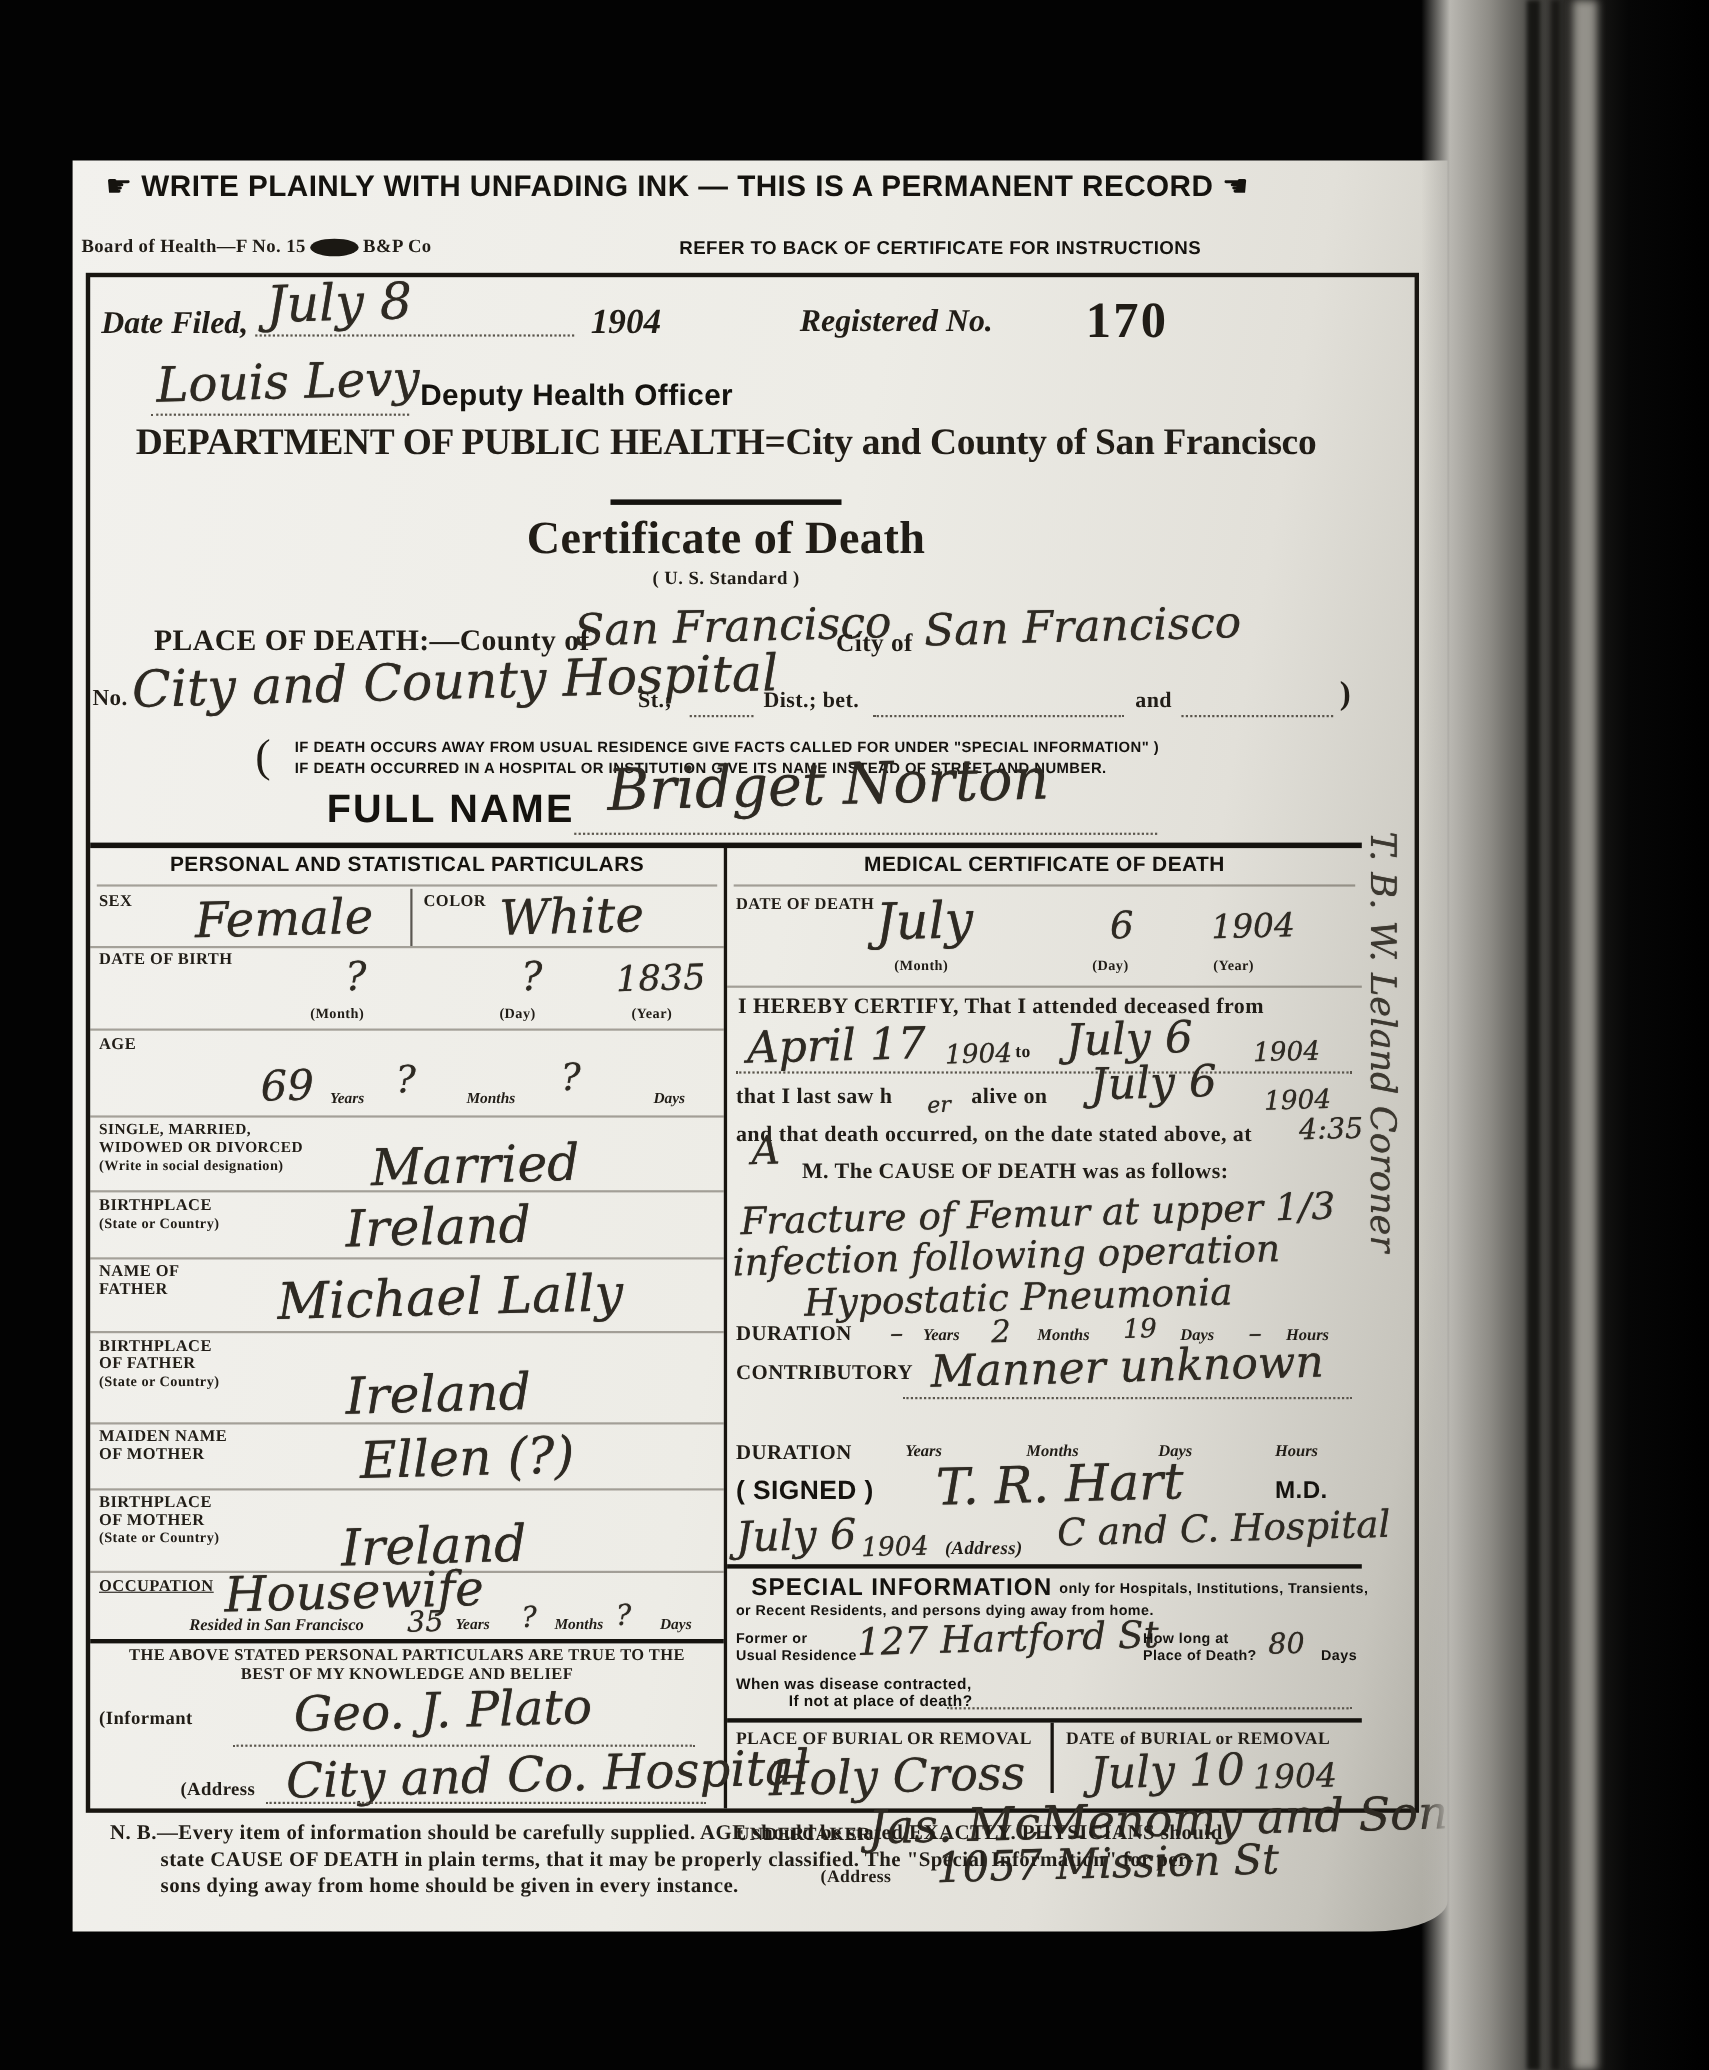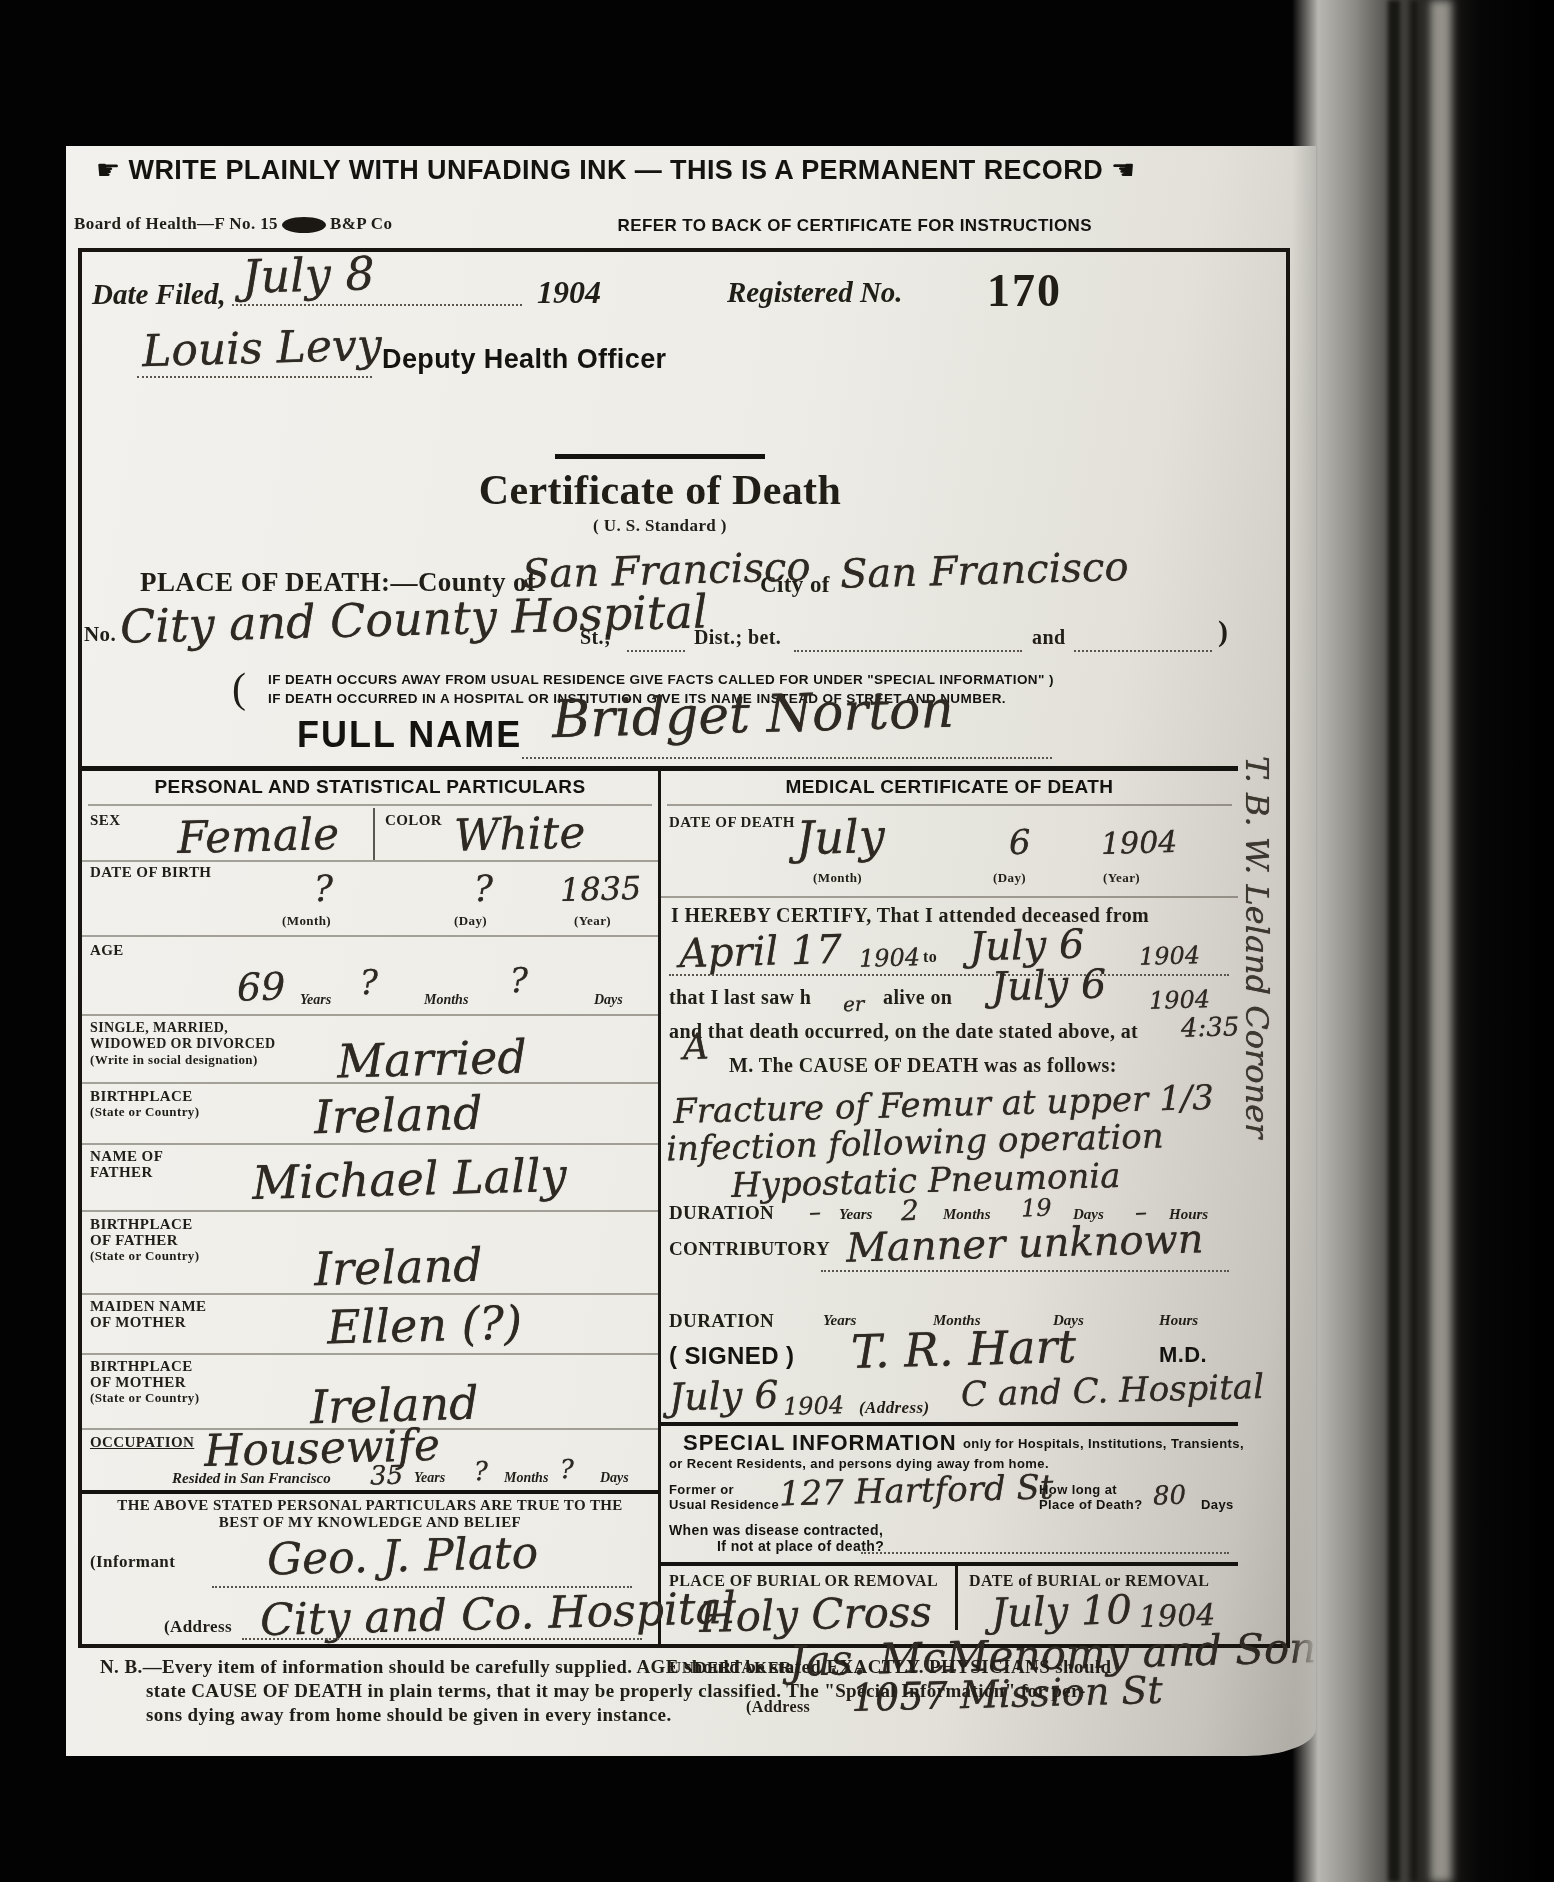--- a/index.html
+++ b/index.html
@@ -53,20 +53,21 @@
       <div class="abs hs" style="left:160px;top:-4px;font-size:46px;">July 8</div>
       <div class="dots" style="left:150px;top:52px;width:290px;"></div>
       <div class="abs lbi" style="left:455px;top:22px;font-size:32px;">1904</div>
       <div class="abs lbi" style="left:645px;top:24px;font-size:29px;">Registered No.</div>
       <div class="abs lb" style="left:905px;top:12px;font-size:46px;letter-spacing:2px;">170</div>
 
       <div class="abs hs" style="left:60px;top:70px;font-size:44px;">Louis Levy</div>
       <div class="dots" style="left:55px;top:124px;width:235px;"></div>
       <div class="abs g" style="left:300px;top:92px;font-size:27px;">Deputy Health Officer</div>
 
+      <div class="abs lb ctr" style="left:0;top:132px;width:1156px;font-size:34px;letter-spacing:-.3px;">DEPARTMENT OF PUBLIC HEALTH=City and County of San Francisco</div>
       <div class="thick" style="left:473px;top:202px;width:210px;height:5px;"></div>
 
       <div class="abs lb ctr" style="left:0;top:214px;width:1156px;font-size:42px;">Certificate of Death</div>
       <div class="abs lb ctr" style="left:0;top:264px;width:1156px;font-size:17px;">( U. S. Standard )</div>
 
       <div class="abs lb" style="left:58px;top:315px;font-size:27px;">PLACE OF DEATH:—County of</div>
       <div class="abs hs" style="left:440px;top:295px;font-size:40px;">San Francisco</div>
       <div class="abs lb" style="left:678px;top:320px;font-size:23px;">City of</div>
       <div class="abs hs" style="left:758px;top:295px;font-size:40px;">San Francisco</div>
 

